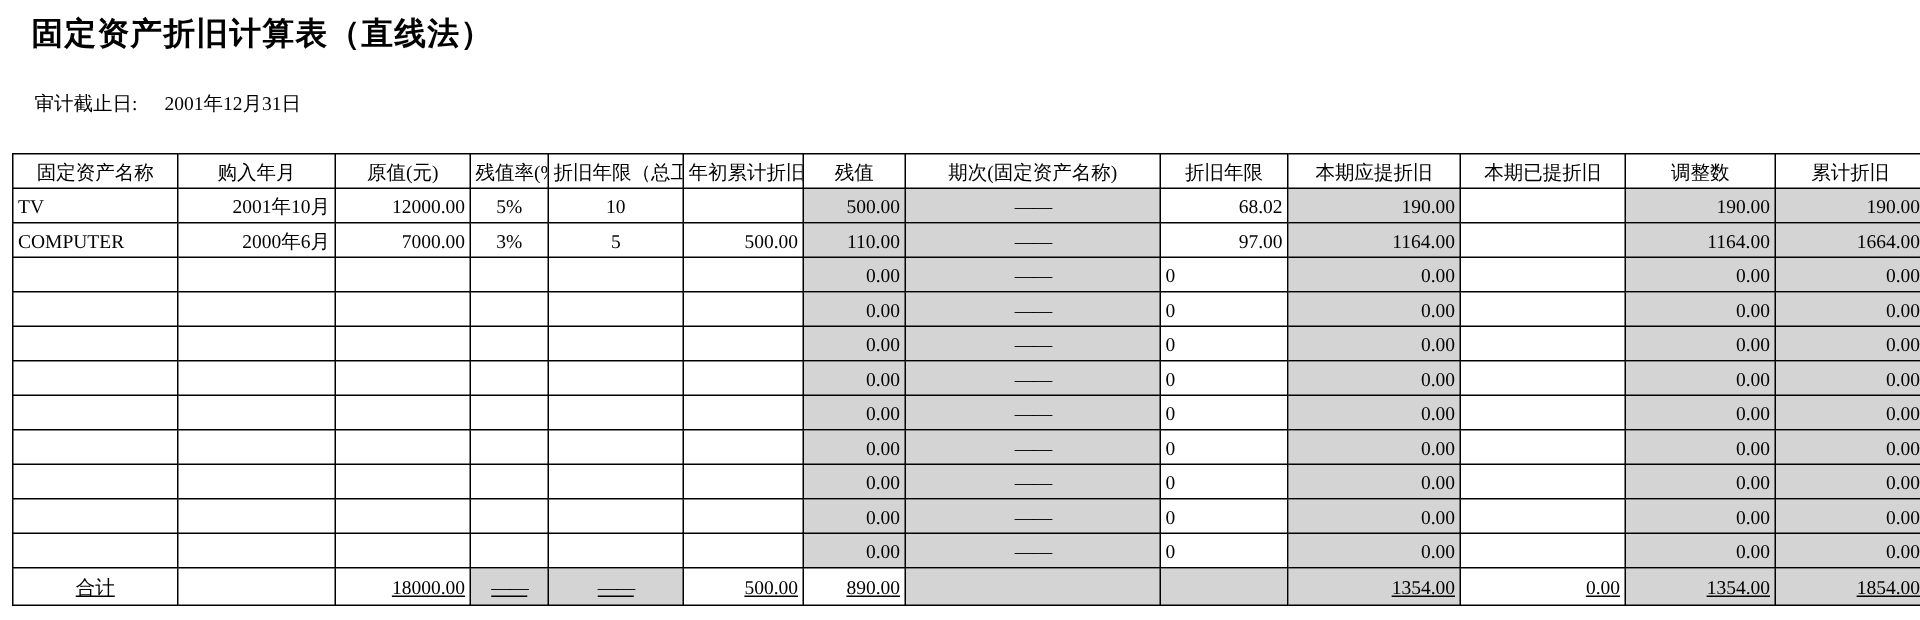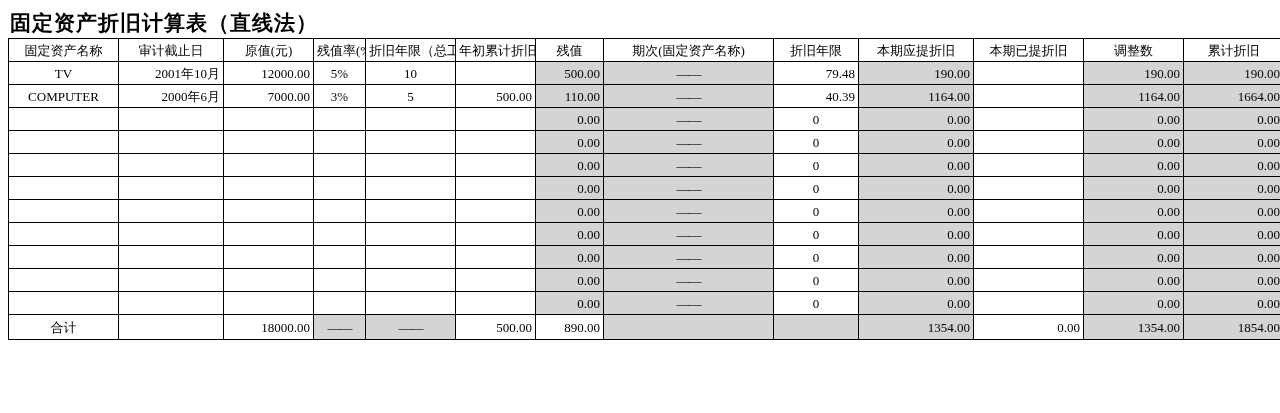--- a/index.html
+++ b/index.html
@@ -20,20 +20,21 @@
     height: 413px;
     box-sizing: border-box;
   }
   .doc-title {
     font-family: "Liberation Sans", sans-serif;
     font-size: 21px;
     font-weight: bold;
     letter-spacing: 1px;
     padding: 8px 0 0 10px;
     line-height: 30px;
+    margin-left: 11px;
   }
   .audit-line {
     font-size: 13px;
     padding: 4px 0 6px 10px;
     line-height: 18px;
     white-space: pre;
   }
   .audit-line .lbl { display: inline-block; }
   .audit-line .val { display: inline-block; padding-left: 18px; }
 
@@ -58,25 +59,25 @@
     font-weight: normal;
     vertical-align: bottom;
     height: 70px;
     padding-bottom: 2px;
     white-space: normal;
     line-height: 16px;
   }
   .grey { background: #d4d4d4; }
   .r { text-align: right; }
   .c { text-align: center; }
-  .l { text-align: center; }
+  .l { text-align: left; }
   .bold { font-weight: normal; }
   .dash { text-align: center; letter-spacing: -1px; }
   td.empty { }
-  tr.total td { height: 22px; }
+  tr.total td { height: 22px; text-decoration: underline; }
   .col-name { width: 110px; }
   .col-date { width: 105px; }
   .col-orig { width: 90px; }
   .col-rate { width: 52px; }
   .col-years { width: 90px; }
   .col-begin { width: 80px; }
   .col-resid { width: 68px; }
   .col-period { width: 170px; }
   .col-month { width: 85px; }
   .col-should { width: 115px; }
@@ -84,41 +85,44 @@
   .col-adjust { width: 100px; }
   .col-accum { width: 100px; }
 </style>
 </head>
 <body>
 
 <div class="page">
 
   <div class="doc-title">固定资产折旧计算表（直线法）</div>
 
+  <div class="audit-line">
+    <span class="lbl">审计截止日:</span><span class="val">2001年12月31日</span>
+  </div>
 
   <table class="sheet">
     <colgroup>
       <col class="col-name">
         <col class="col-date">
         <col class="col-orig">
         <col class="col-rate">
       <col class="col-years">
         <col class="col-begin">
         <col class="col-resid">
         <col class="col-period">
       <col class="col-month">
         <col class="col-should">
         <col class="col-already">
         <col class="col-adjust">
       <col class="col-accum">
     </colgroup>
     <thead>
       <tr>
         <th>固定资产名称</th>
-        <th>审计截止日</th>
+        <th>购入年月</th>
         <th>原值(元)</th>
         <th>残值率(%)</th>
         <th>折旧年限（总工作量）</th>
         <th>年初累计折旧</th>
         <th>残值</th>
         <th>期次(固定资产名称)</th>
         <th>折旧年限</th>
         <th>本期应提折旧</th>
         <th>本期已提折旧</th>
         <th>调整数</th>
@@ -129,36 +133,36 @@
     <tbody id="tbody">
         <tr>
           <td class="l">TV</td>
           <td class="r bold">2001年10月</td>
           <td class="r">12000.00</td>
           <td class="c">5%</td>
           <td class="c">10</td>
           <td class="r"></td>
           <td class="r grey">500.00</td>
           <td class="dash grey">——</td>
-          <td class="r">79.48</td>
+          <td class="r">68.02</td>
           <td class="r grey">190.00</td>
           <td class="r"></td>
           <td class="r grey">190.00</td>
           <td class="r grey">190.00</td>
         </tr>
         <tr>
           <td class="l bold">COMPUTER</td>
           <td class="r">2000年6月</td>
           <td class="r">7000.00</td>
           <td class="c">3%</td>
           <td class="c">5</td>
           <td class="r">500.00</td>
           <td class="r grey">110.00</td>
           <td class="dash grey">——</td>
-          <td class="r">40.39</td>
+          <td class="r">97.00</td>
           <td class="r grey">1164.00</td>
           <td class="r"></td>
           <td class="r grey">1164.00</td>
           <td class="r grey">1664.00</td>
         </tr>
         <tr>
           <td class="l"></td>
           <td class="r"></td>
           <td class="r"></td>
           <td class="c"></td>

